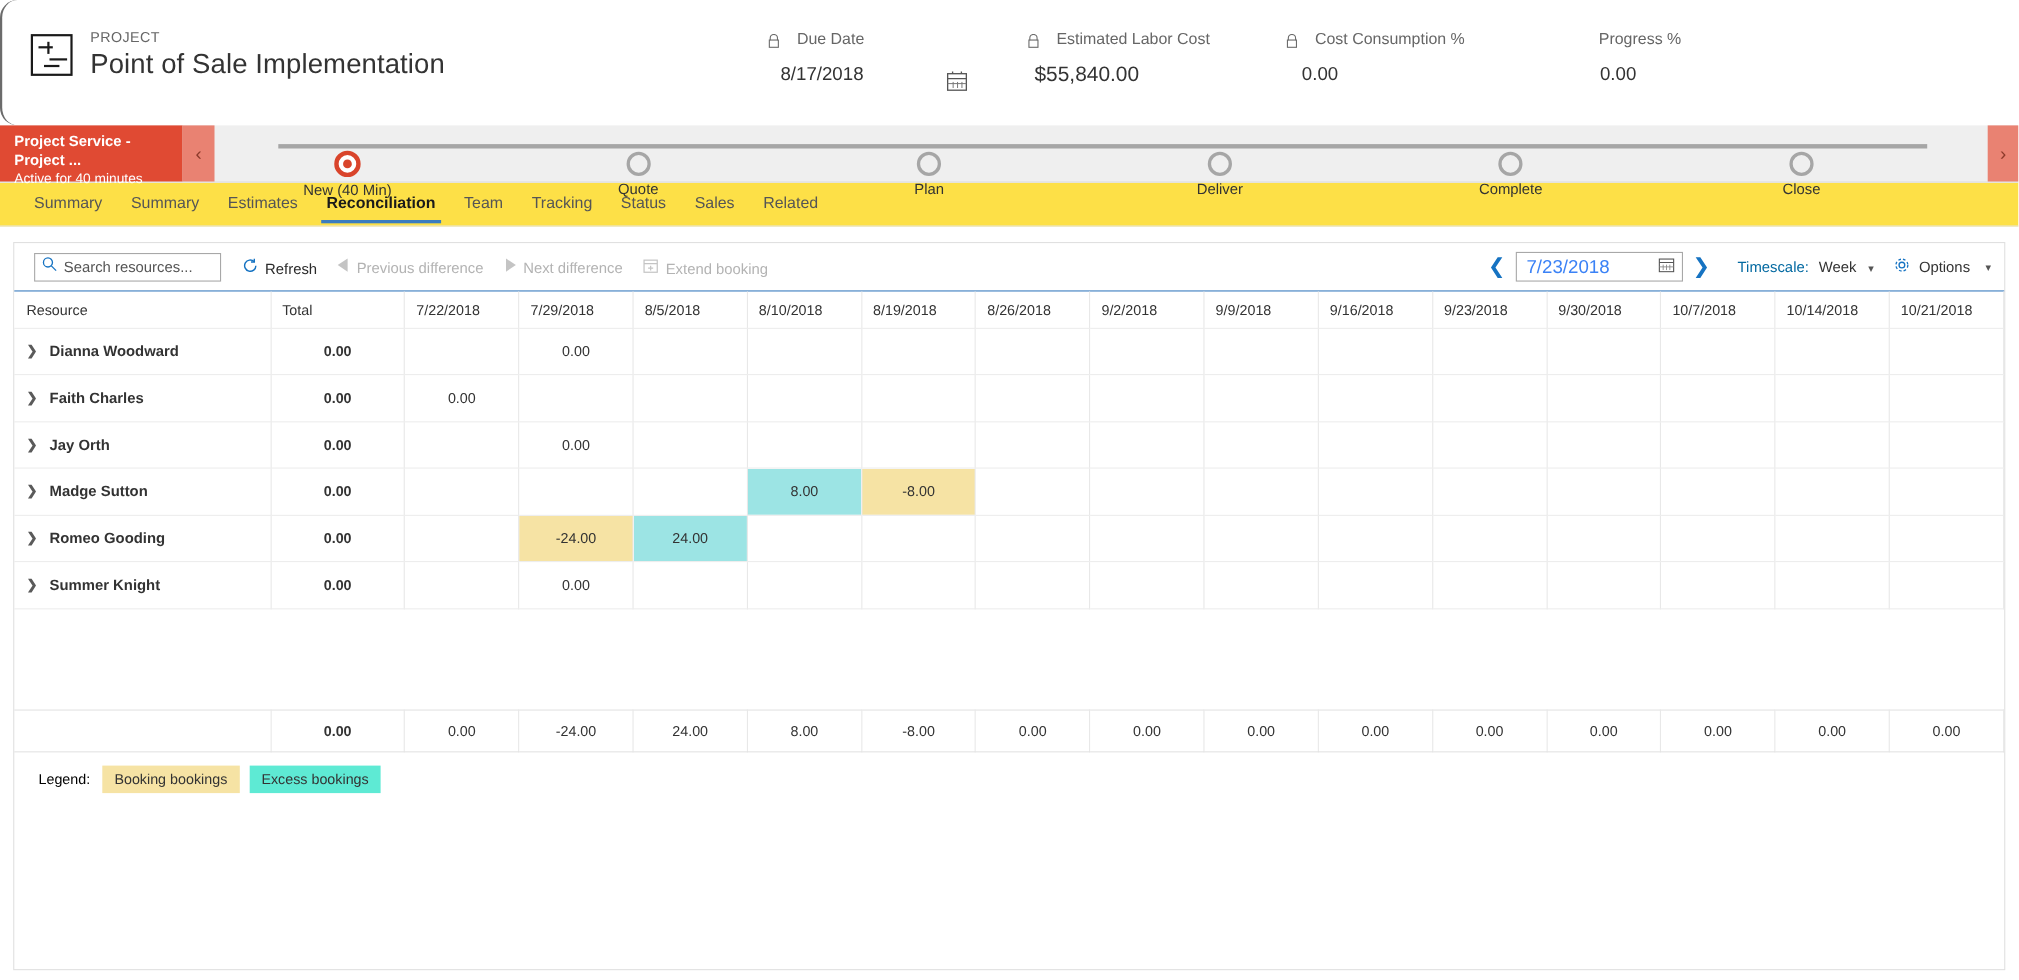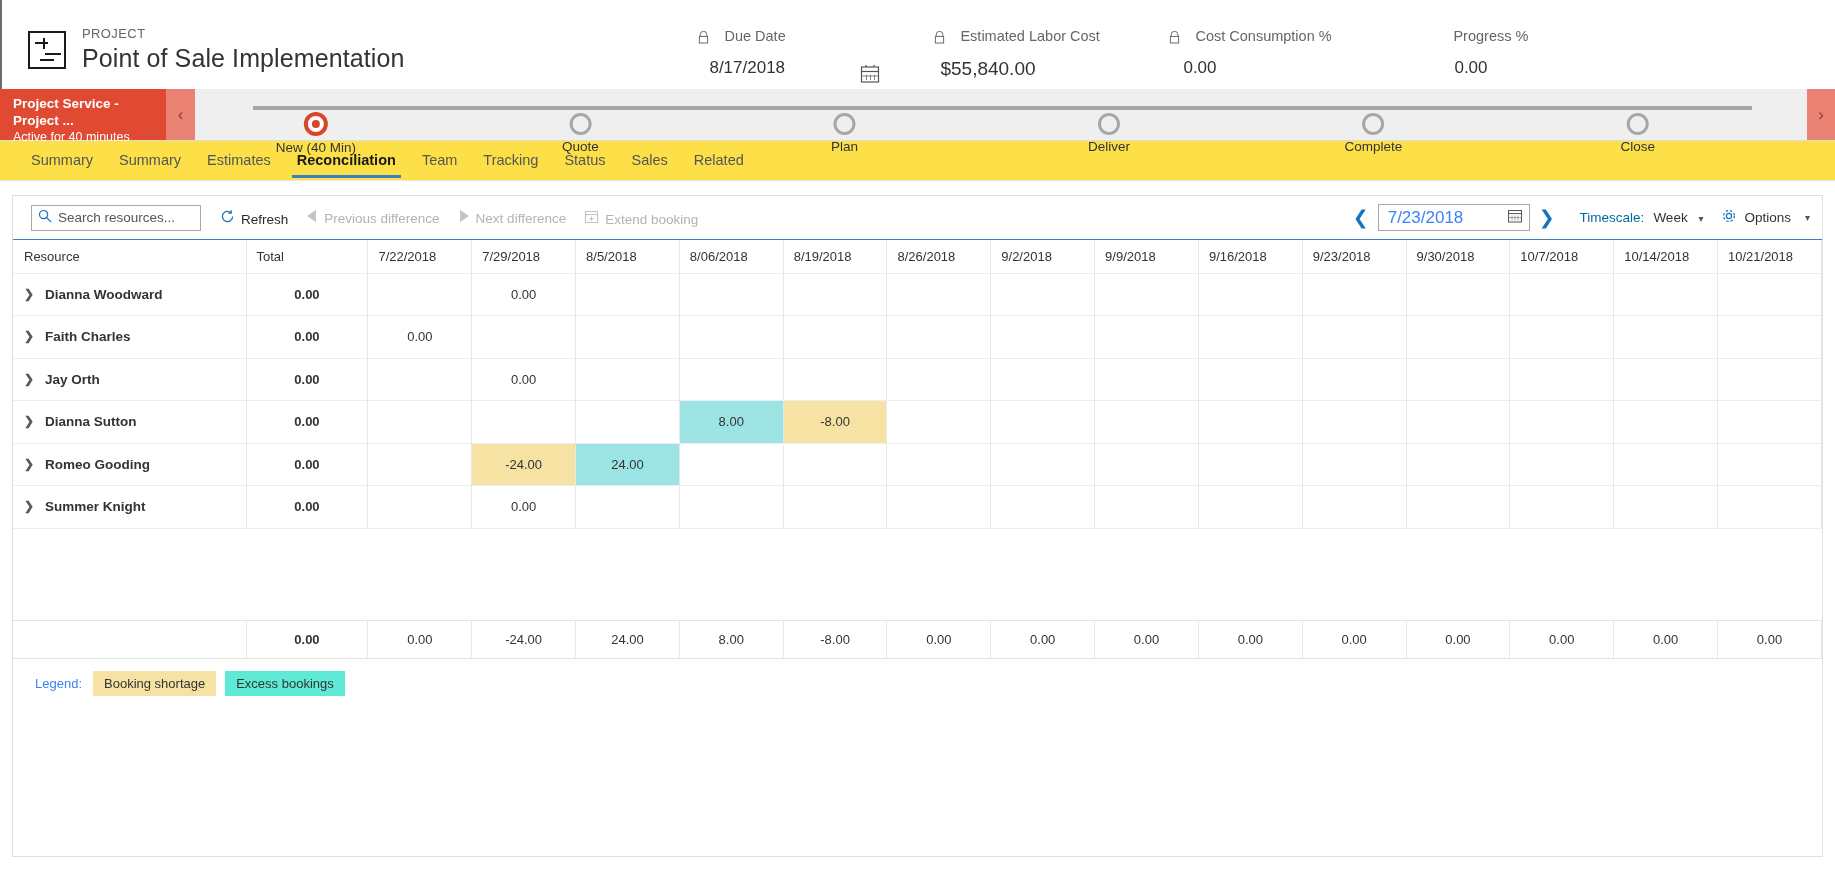--- a/index.html
+++ b/index.html
@@ -7,25 +7,26 @@
     width: 1835px; height: 891px;
     background: #ffffff;
     font-family: "Liberation Sans", sans-serif;
     color: #333333;
     overflow: hidden;
   }
 
   
   .header {
     position: relative;
-    height: 89px;
+    height: 114px;
     background: #ffffff;
     display: flex;
     align-items: flex-start;
     border-left: 2px solid #6b6b6b;
+    border-radius: 16px;
   }
   .hdr-left { display: flex; align-items: flex-start; padding: 26px 0 0 26px; }
   .entity-icon {
     width: 38px; height: 38px;
     border: 2px solid #1a1a1a;
     position: relative;
     flex: none;
     margin-right: 16px;
     margin-top: 5px;
   }
@@ -193,21 +194,21 @@
     display: inline-block; color: #5a5a5a; font-size: 12px;
     margin-right: 11px; cursor: pointer; position: relative; top: -1px;
   }
   .cell-short { background: #f6e3a4; }
   .cell-excess { background: #9ce4e4; }
   .spacer-row td { border-right: none; border-bottom: none; height: 92px; }
   .totals-row td { border-top: 1px solid #e3e3e3; border-bottom: 1px solid #e3e3e3; height: 38px; }
   .totals-row td.c-res { border-right: 1px solid #e8e8e8; }
 
   .legend { display: flex; align-items: center; gap: 9px; padding: 12px 0 0 22px; }
-  .legend-label { font-size: 13px; color: #3b82f6; margin-right: 2px; }
+  .legend-label { font-size: 13px; color: #000000; margin-right: 2px; }
   .legend-chip { font-size: 13px; color: #333; padding: 5px 11px; }
   .legend-chip.short { background: #f6e3a4; }
   .legend-chip.excess { background: #5eead4; }
 </style>
 </head>
 <body>
 
 <div class="header">
   <div class="hdr-left">
     <div class="entity-icon">
@@ -418,21 +419,21 @@
   </div>
 
   <table class="grid">
     <thead>
       <tr>
         <th class="c-res">Resource</th>
         <th class="c-tot">Total</th>
         <th class="c-d">7/22/2018</th>
         <th class="c-d">7/29/2018</th>
         <th class="c-d">8/5/2018</th>
-        <th class="c-d">8/06/2018</th>
+        <th class="c-d">8/10/2018</th>
         <th class="c-d">8/19/2018</th>
         <th class="c-d">8/26/2018</th>
         <th class="c-d">9/2/2018</th>
         <th class="c-d">9/9/2018</th>
         <th class="c-d">9/16/2018</th>
         <th class="c-d">9/23/2018</th>
         <th class="c-d">9/30/2018</th>
         <th class="c-d">10/7/2018</th>
         <th class="c-d">10/14/2018</th>
         <th class="c-d">10/21/2018</th>
@@ -487,21 +488,21 @@
           <td class="c-d"></td>
           <td class="c-d"></td>
           <td class="c-d"></td>
           <td class="c-d"></td>
           <td class="c-d"></td>
           <td class="c-d"></td>
           <td class="c-d"></td>
           <td class="c-d"></td>
         </tr>
         <tr>
-          <td class="c-res"><span class="row-caret">❯</span><span>Dianna Sutton</span></td>
+          <td class="c-res"><span class="row-caret">❯</span><span>Madge Sutton</span></td>
           <td class="c-tot">0.00</td>
           <td class="c-d"></td>
           <td class="c-d"></td>
           <td class="c-d"></td>
           <td class="c-d cell-excess">8.00</td>
           <td class="c-d cell-short">-8.00</td>
           <td class="c-d"></td>
           <td class="c-d"></td>
           <td class="c-d"></td>
           <td class="c-d"></td>
@@ -581,16 +582,16 @@
           <td class="c-d">0.00</td>
           <td class="c-d">0.00</td>
           <td class="c-d">0.00</td>
           <td class="c-d">0.00</td>
         </tr>
       </tbody>
   </table>
 
   <div class="legend">
     <span class="legend-label">Legend:</span>
-    <span class="legend-chip short">Booking shortage</span>
+    <span class="legend-chip short">Booking bookings</span>
     <span class="legend-chip excess">Excess bookings</span>
   </div>
 </div>
 
 </body></html>

